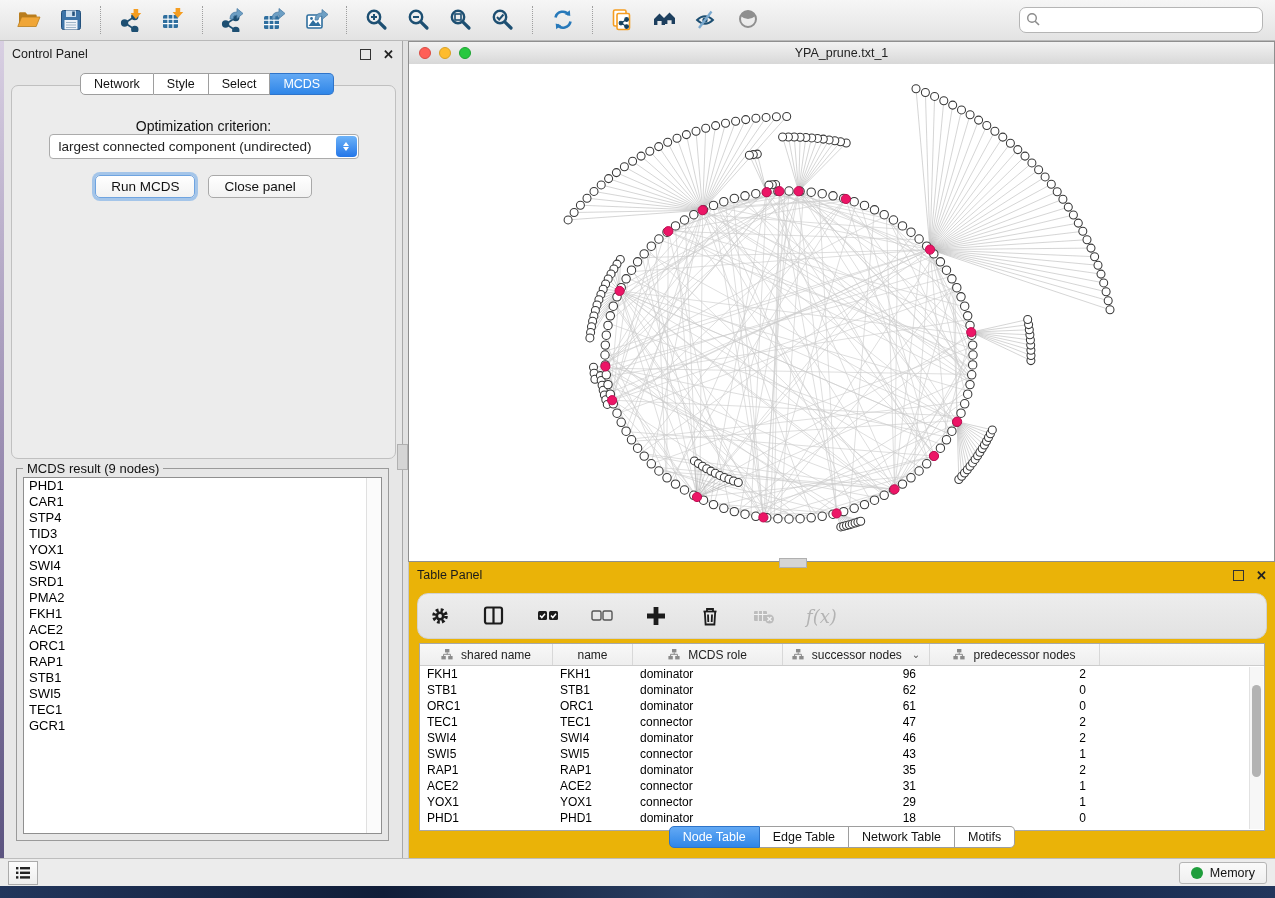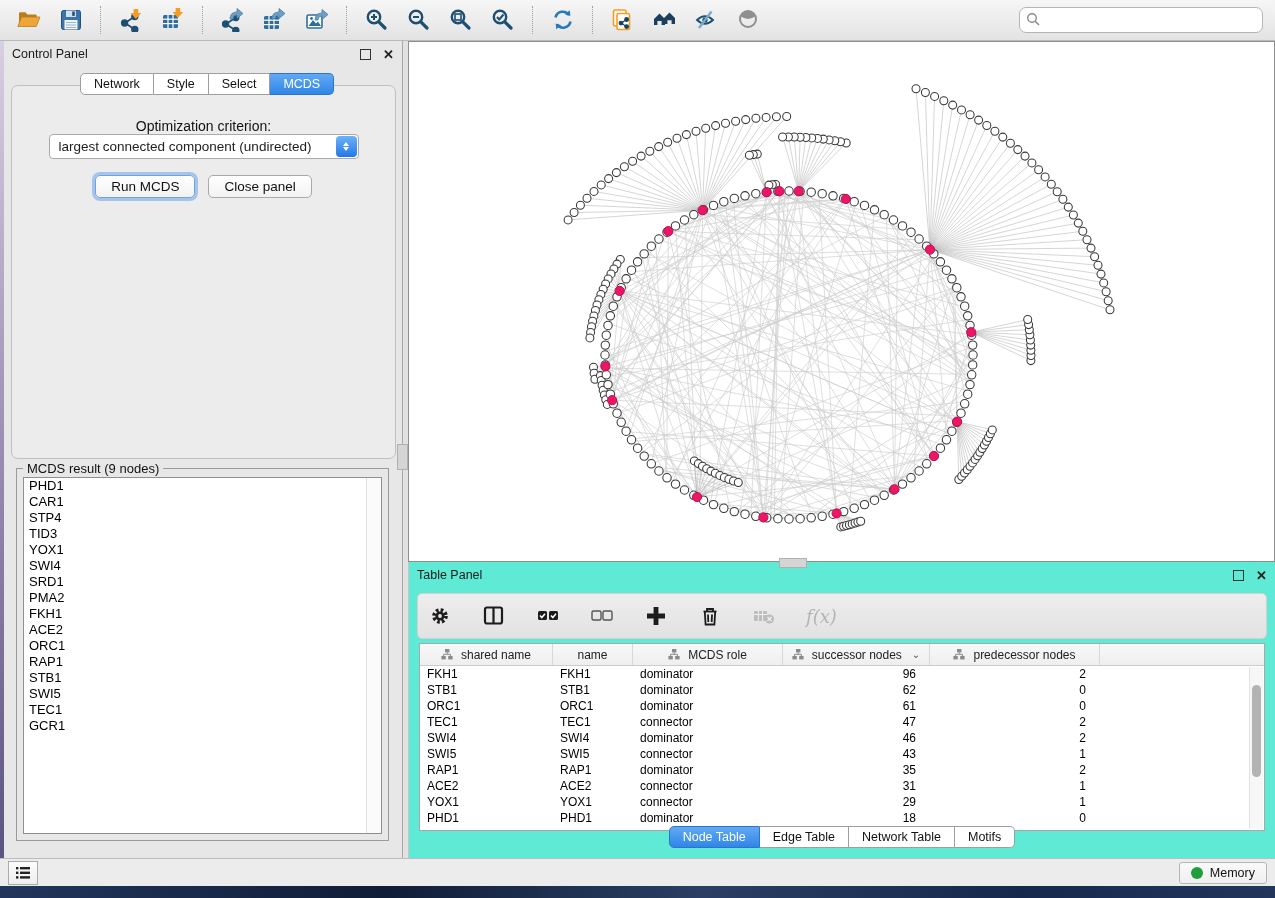--- a/index.html
+++ b/index.html
@@ -56,25 +56,25 @@
   .v-grip{position:absolute;left:397px;top:444px;width:9px;height:24px;background:#d5d5d5;border:1px solid #b0b0b0;z-index:4;}
   
   .netframe{position:absolute;left:408px;top:41px;width:867px;height:521px;background:#fff;
             border:1px solid #8f8f8f;box-sizing:border-box;}
   .net-title{height:22px;background:linear-gradient(#f2f2f2,#d8d8d8);border-bottom:1px solid #aeaeae;
              position:relative;display:flex;align-items:center;justify-content:center;font-size:12.5px;color:#222;}
   .traffic{position:absolute;left:10px;top:5px;display:flex;gap:8px;}
   .dot{width:12px;height:12px;border-radius:50%;box-sizing:border-box;}
   .net-canvas{position:absolute;left:0;top:22px;right:0;bottom:0;background:#fff;overflow:hidden;}
   
-  .tpanel{position:absolute;left:408px;top:562px;width:867px;height:296px;background:#5eead4;box-sizing:border-box;
+  .tpanel{position:absolute;left:408px;top:562px;width:867px;height:296px;background:#eab308;box-sizing:border-box;
           border-left:1px solid #c6c6c6;}
   .h-grip{position:absolute;left:370px;top:-4px;width:26px;height:8px;background:#d5d5d5;border:1px solid #b0b0b0;}
   .t-toolbar{position:absolute;left:8px;top:31px;right:8px;height:46px;background:linear-gradient(#ededed,#e2e2e2);
-             border:1px solid #d2d2d2;border-radius:5px;display:flex;align-items:center;padding:0 10px;gap:30px;box-sizing:border-box;}
+             border:1px solid #d2d2d2;border-radius:11px;display:flex;align-items:center;padding:0 10px;gap:30px;box-sizing:border-box;}
   .tt-ico{display:flex;align-items:center;justify-content:center;width:24px;height:24px;}
   .fx{font-family:"DejaVu Serif",serif;font-style:italic;font-size:18px;color:#b3b3b3;}
   .gridwrap{position:absolute;left:10px;top:81px;right:10px;height:188px;background:#fff;border:1px solid #a8a8a8;
             box-sizing:border-box;overflow:hidden;}
   .thead{display:flex;height:21px;background:linear-gradient(#f8f8f8,#eeeeee);border-bottom:1px solid #cccccc;}
   .th{display:flex;align-items:center;justify-content:center;gap:8px;font-size:12px;color:#222;
       border-right:1px solid #d8d8d8;box-sizing:border-box;height:100%;}
   .th .sortchev{font-size:10px;color:#555;margin-left:2px;}
   .trow{display:flex;height:16px;align-items:center;}
   .td{font-size:12px;color:#000;box-sizing:border-box;white-space:nowrap;overflow:hidden;}
@@ -320,20 +320,28 @@
           <div class="list-item">SWI5</div>
           <div class="list-item">TEC1</div>
           <div class="list-item">GCR1</div>
         <div class="scroll-track"></div>
       </div>
     </div>
   </div>
   <div class="v-grip"></div>
 
   <div class="netframe">
+    <div class="net-title">
+      <span class="traffic">
+        <span class="dot" id="dot-red" style="background: rgb(255, 95, 87); border: 0.5px solid rgb(217, 76, 67);"></span>
+        <span class="dot" id="dot-yellow" style="background: rgb(254, 188, 46); border: 0.5px solid rgb(216, 161, 37);"></span>
+        <span class="dot" id="dot-green" style="background: rgb(40, 200, 64); border: 0.5px solid rgb(30, 163, 51);"></span>
+      </span>
+      <span>YPA_prune.txt_1</span>
+    </div>
     <div class="net-canvas" id="net-canvas"><svg width="865" height="498" viewBox="0 0 865 498">
       <g stroke="#8f8f8f" stroke-width="0.65" opacity="0.45">
             <line x1="562.2" y1="268.2" x2="326.9" y2="448.0"></line>
             <line x1="562.2" y1="268.2" x2="530.8" y2="385.0"></line>
             <line x1="562.2" y1="268.2" x2="560.9" y2="321.2"></line>
             <line x1="562.2" y1="268.2" x2="557.9" y2="249.3"></line>
             <line x1="562.2" y1="268.2" x2="515.9" y2="180.4"></line>
             <line x1="562.2" y1="268.2" x2="476.8" y2="151.6"></line>
             <line x1="521.0" y1="185.6" x2="231.9" y2="193.7"></line>
             <line x1="521.0" y1="185.6" x2="508.1" y2="173.2"></line>

